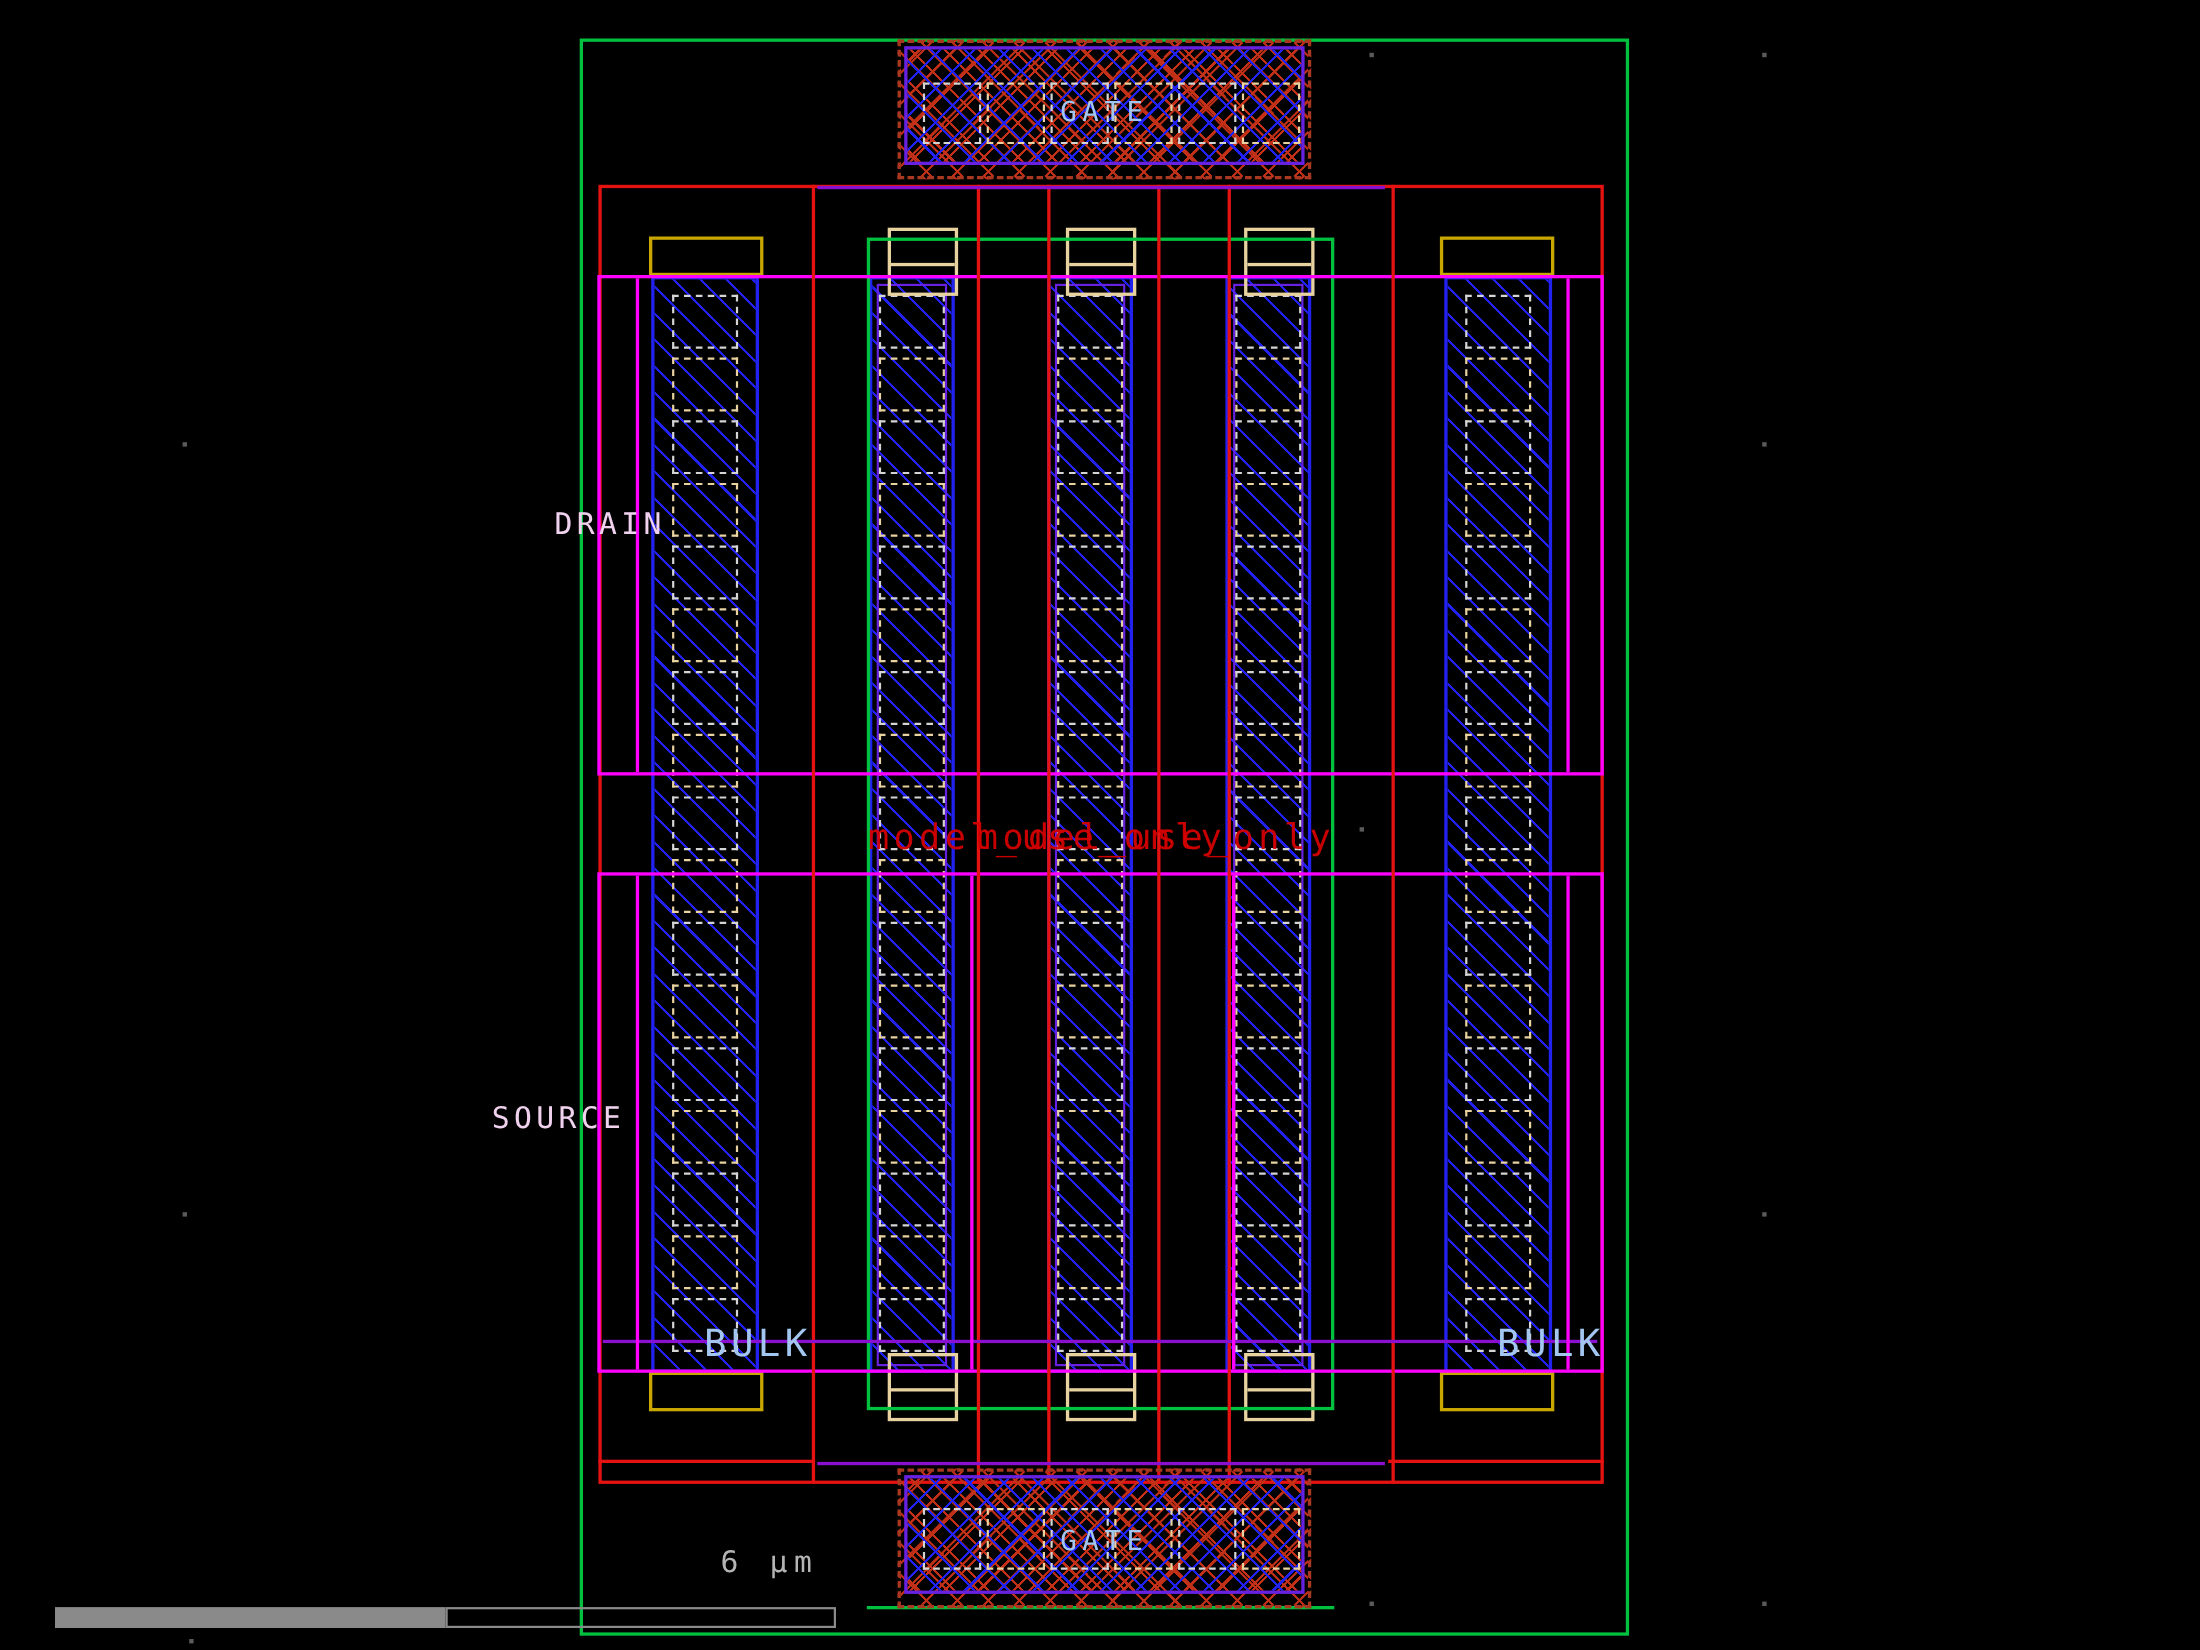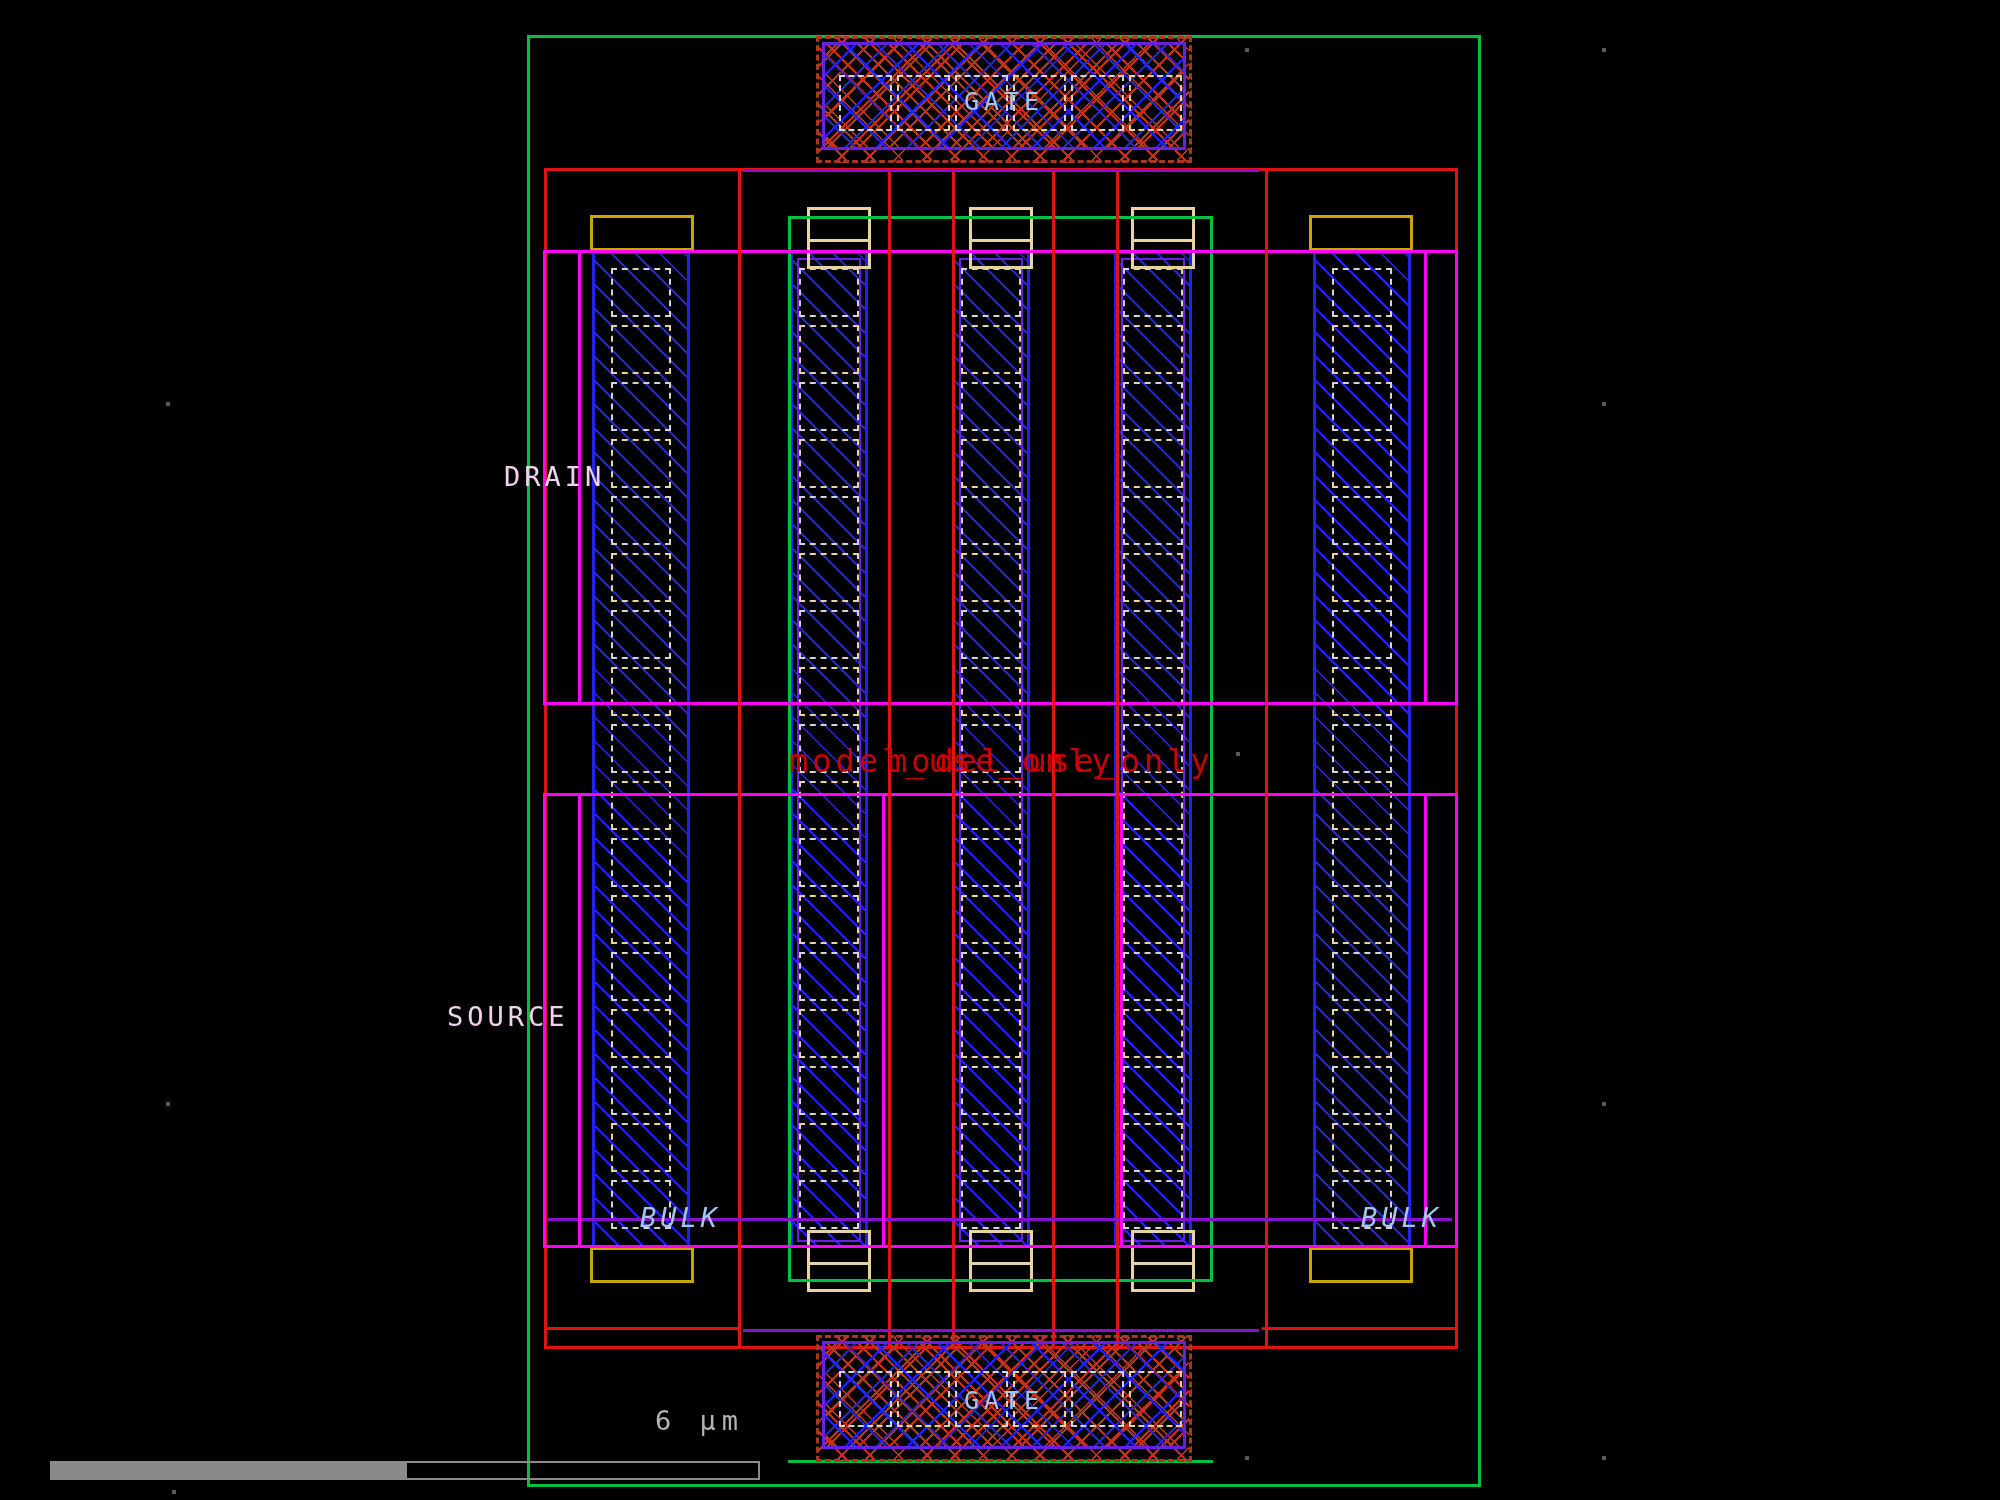--- a/index.html
+++ b/index.html
@@ -30,21 +30,21 @@
     background-image:
       repeating-linear-gradient(45deg,transparent 0 20px,var(--hatch-blue) 20px 22px),
       repeating-linear-gradient(135deg,transparent 0 20px,var(--hatch-blue) 20px 22px),
       repeating-linear-gradient(45deg,transparent 9px 29px,var(--hatch-red) 29px 31px),
       repeating-linear-gradient(135deg,transparent 9px 29px,var(--hatch-red) 29px 31px);}
   .pad-label{position:absolute;left:0;right:0;top:48px;text-align:center;
     color:var(--label-blue);font-size:25px;letter-spacing:5px;}
   .hline{height:3px;}
   .vline{width:3px;}
   .lbl{color:var(--label-pink);font-size:27px;letter-spacing:4px;white-space:pre;}
-  .lbl-blue{color:var(--label-blue);font-size:27px;letter-spacing:4px;white-space:pre;font-style:italic;}
+  .lbl-blue{color:var(--label-blue);font-size:34px;letter-spacing:4px;white-space:pre;}
   .watermark{color:var(--watermark-red);font-size:32px;letter-spacing:4px;opacity:.95;white-space:pre;}
   .dot{width:4px;height:4px;background:var(--grid-dot);}
   .sb-fill{background:var(--gray);}
   .sb-empty{border:2px solid var(--gray);}
   .sb-text{color:var(--scale-text);font-size:27px;letter-spacing:6px;}
   .z1{z-index:1}.z2{z-index:2}.z3{z-index:3}.z4{z-index:4}.z5{z-index:5}.z6{z-index:6}
 </style>
 </head>
 <body>
 

